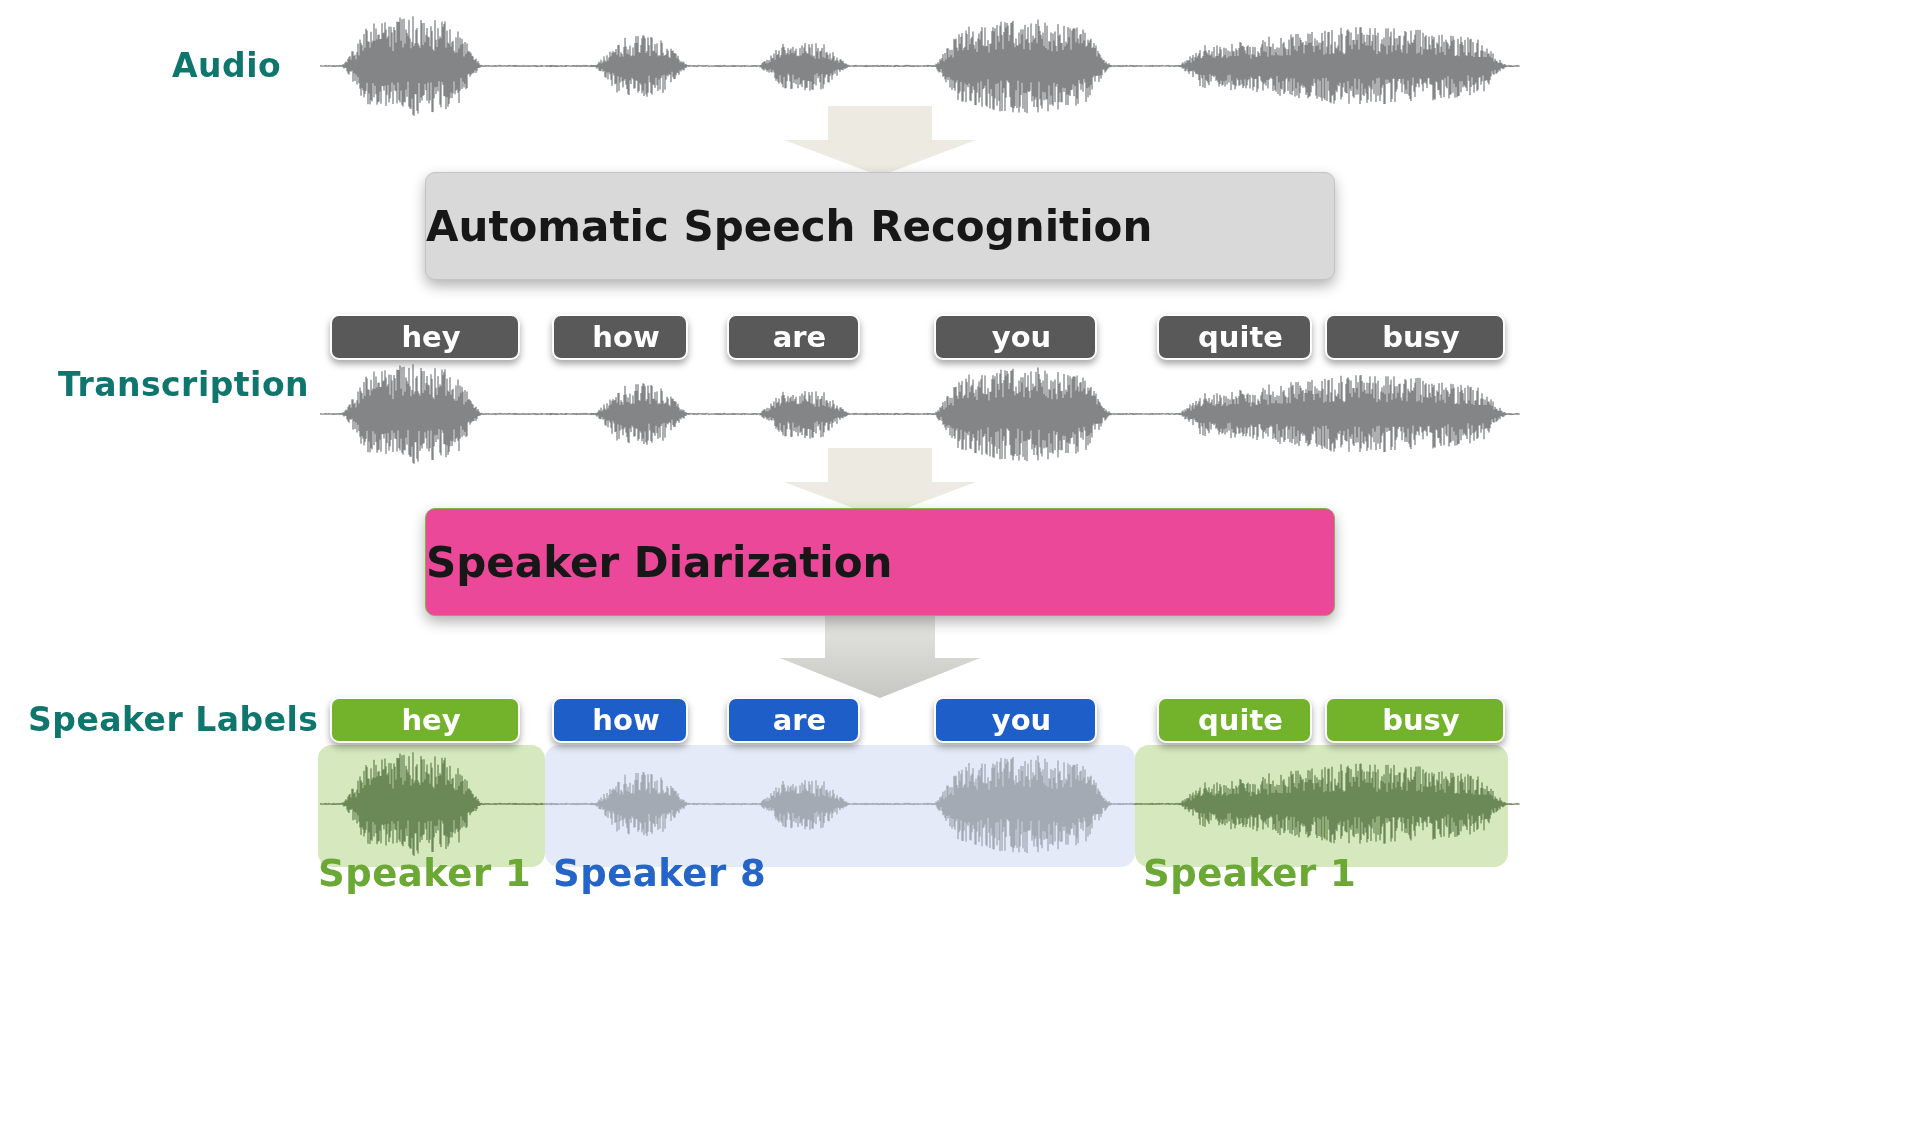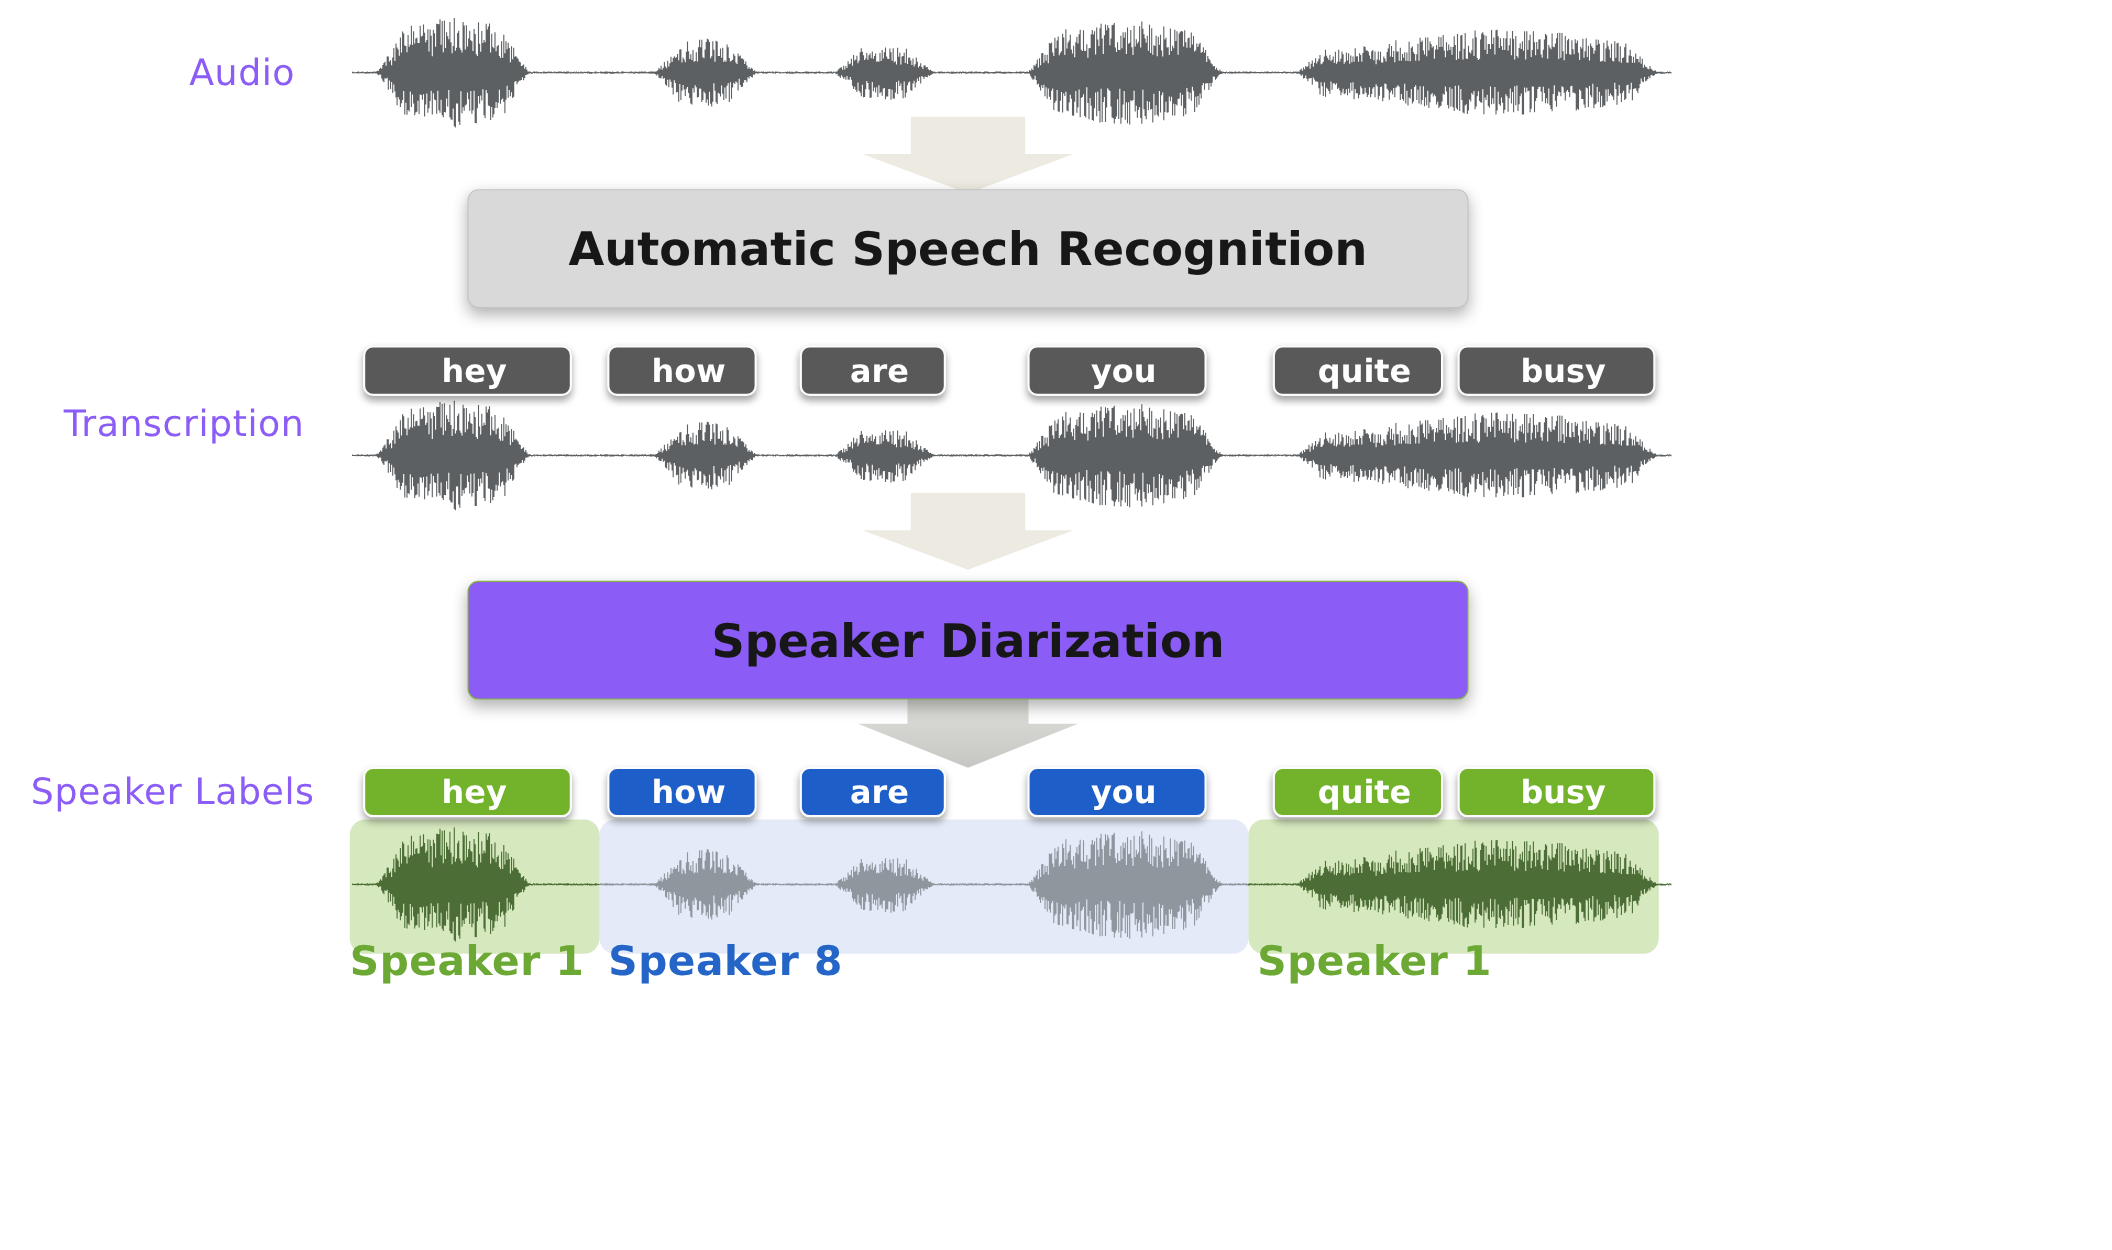--- a/index.html
+++ b/index.html
@@ -1,30 +1,30 @@
 <!DOCTYPE html>
 <html><head>
 <meta charset="utf-8">
 <style>
   html,body{margin:0;padding:0;background:#ffffff;}
   .page{
     position:relative;width:1920px;height:1136px;background:#ffffff;overflow:hidden;
     font-family:"DejaVu Sans","Liberation Sans",sans-serif;
   }
   .side-label{
-    position:absolute;font-weight:normal;color:#8b5cf6;font-size:33px;letter-spacing:0.5px;
+    position:absolute;font-weight:bold;color:#0f766e;font-size:33px;letter-spacing:0.5px;
     white-space:nowrap;
   }
   #audio-label{left:172px;top:46px;}
   #transcription-label{left:58px;top:326px;margin-top:39px;}
   #speakerlabels-label{left:28px;top:700px;}
 
   .process-box{
     position:absolute;left:425px;width:910px;height:108px;border-radius:10px;
-    display:flex;align-items:center;justify-content:center;
+    display:flex;align-items:center;
     font-size:42px;font-weight:bold;color:#171717;
     box-shadow:0 6px 14px rgba(0,0,0,0.30);
     box-sizing:border-box;
   }
   #asr-box{top:172px;border:1px solid #c3c3c3;}
   #diar-box{top:508px;border:1px solid #84b148;}
 
   svg.wave{position:absolute;left:320px;}
   #wave1{top:14px;}
   #wave2{top:362px;}
@@ -68,21 +68,21 @@
     <polygon points="55,0 165,0 165,44 210,44 110,84 10,44 55,44" fill="url(#agrad)"></polygon>
   </svg>
 
   <div id="audio-label" class="side-label">Audio</div>
   <div id="transcription-label" class="side-label">Transcription</div>
   <div id="speakerlabels-label" class="side-label">Speaker Labels</div>
 
   <div id="asr-box" class="process-box" style="background: rgb(217, 217, 217);">
     <span>Automatic Speech Recognition</span>
   </div>
-  <div id="diar-box" class="process-box" style="background: #8b5cf6; margin-top: 20px;">
+  <div id="diar-box" class="process-box" style="background: #ec4899;">
     <span>Speaker Diarization</span>
   </div>
 
   <div id="regions-holder">
       <div class="region" style="left: 318px; width: 227px; background: rgba(146, 194, 83, 0.38);"></div>
       <div class="region" style="left: 545px; width: 590px; background: rgba(132, 158, 224, 0.22);"></div>
       <div class="region" style="left: 1135px; width: 373px; background: rgba(146, 194, 83, 0.38);"></div>
     </div>
 
   <svg id="wave1" class="wave" width="1200" height="104" viewBox="0 0 1200 104">

